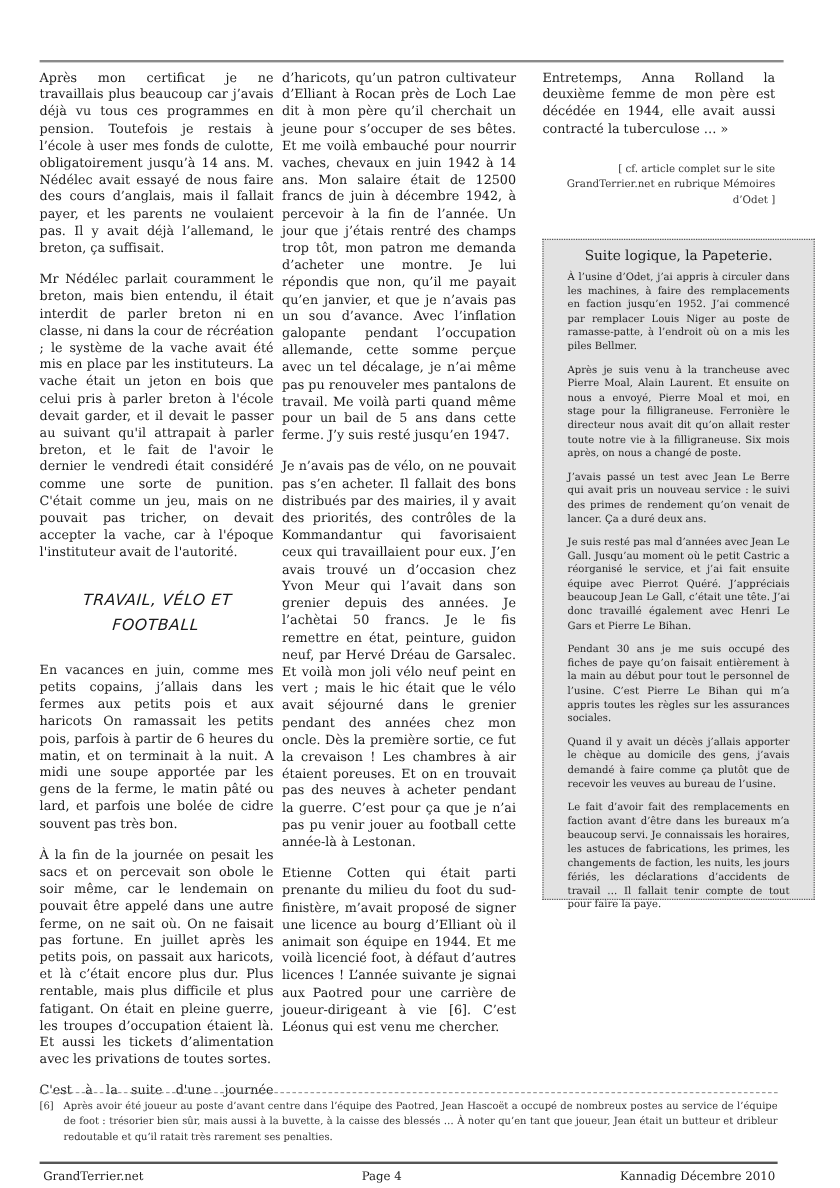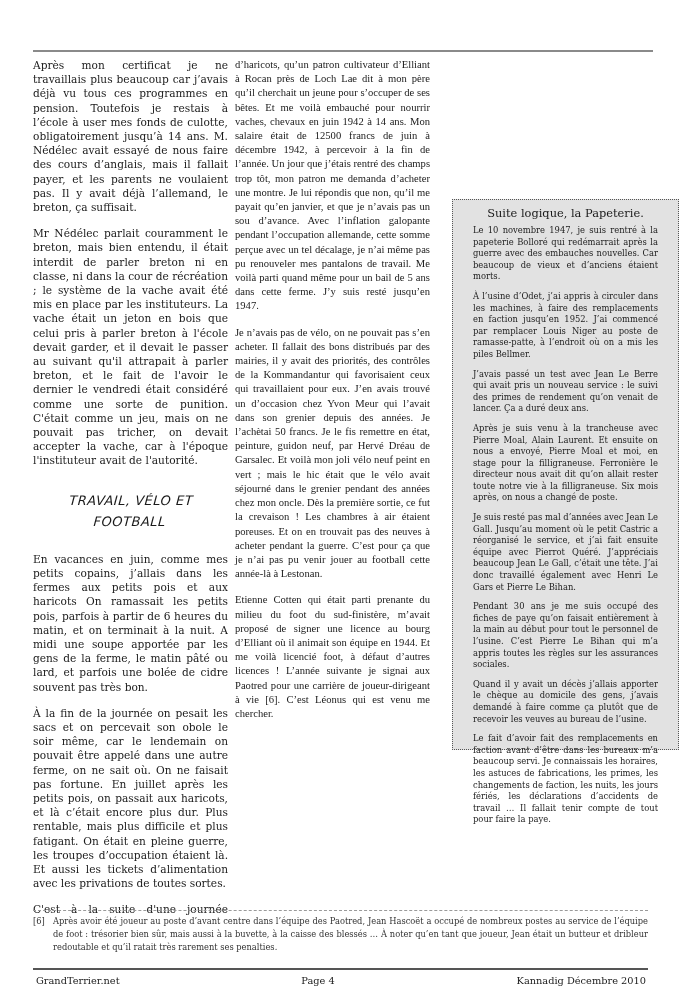--- a/index.html
+++ b/index.html
@@ -3,21 +3,21 @@
   <meta charset="utf-8">
   <style>
     html, body { margin: 0; padding: 0; background: #ffffff; }
     body { width: 700px; height: 990px; position: relative; overflow: hidden;
            font-family: "DejaVu Serif", "Liberation Serif", serif; color: #1a1a1a; }
     .page { position: absolute; left: 0; top: 5px; width: 700px; height: 990px; margin-top: 20px; }
     .top-rule { position: absolute; left: 33px; top: 25px; width: 620px; height: 2px; background: #8a8a8a; }
     .col { position: absolute; top: 33px; font-size: 10.6px; line-height: 14.2px; text-align: justify; }
     .col p { margin: 0 0 12px 0; hyphens: manual; }
     .col1 { left: 33px; width: 195px; }
-    .col2 { left: 235px; width: 195px; font-family: Liberation Serif, serif; }
+    .col2 { left: 235px; width: 195px; }
     .col3 { left: 452px; width: 194px; }
     .heading { text-align: center; font-family: "DejaVu Sans", sans-serif; font-weight: normal;
                font-size: 13px; letter-spacing: 0.5px; line-height: 21px; margin: 22px 0 20px 0;
                font-style: italic; transform: skewX(-4deg); }
     .citation { font-size: 8.6px; line-height: 13px; text-align: right; margin: 20px 0 0 0; color: #333; }
     .box { position: absolute; left: 452px; top: 174px; width: 185px; height: 549px;
            background: #e2e2e2; border: 1px dotted #555; padding: 0 20px; }
     .box h3 { margin: 6px 0 5px 0; font-weight: normal; font-size: 11.4px; text-align: center; }
     .box p { margin: 0 0 8px 0; font-size: 8.4px; line-height: 11.6px; text-align: justify; color: #222; }
     .fn-sep { position: absolute; left: 33px; top: 885px; width: 615px; height: 0;
@@ -42,27 +42,30 @@
     <p>À la fin de la journée on pesait les sacs et on percevait son obole le soir même, car le lendemain on pouvait être appelé dans une autre ferme, on ne sait où. On ne faisait pas fortune. En juillet après les petits pois, on passait aux haricots, et là c’était encore plus dur. Plus rentable, mais plus difficile et plus fatigant. On était en pleine guerre, les troupes d’occupation étaient là. Et aussi les tickets d’alimentation avec les privations de toutes sortes.</p>
     <p style="text-align-last: justify;">C'est à la suite d'une journée</p>
   </div>
 
   <div class="col col2">
     <p>d’haricots, qu’un patron cultivateur d’Elliant à Rocan près de Loch Lae dit à mon père qu’il cherchait un jeune pour s’occuper de ses bêtes. Et me voilà embauché pour nourrir vaches, chevaux en juin 1942 à 14 ans. Mon salaire était de 12500 francs de juin à décembre 1942, à percevoir à la fin de l’année. Un jour que j’étais rentré des champs trop tôt, mon patron me demanda d’acheter une montre. Je lui répondis que non, qu’il me payait qu’en janvier, et que je n’avais pas un sou d’avance.  Avec l’inflation galopante pendant l’occupation allemande, cette somme perçue avec un tel décalage, je n’ai même pas pu renouveler mes pantalons de travail. Me voilà parti quand même pour un bail de 5 ans dans cette ferme. J’y suis resté jusqu’en 1947.</p>
     <p>Je n’avais pas de vélo, on ne pouvait pas s’en acheter.  Il fallait des bons distribués par des mairies, il y avait des priorités,  des contrôles de la Kommandantur qui favorisaient ceux qui travaillaient pour eux. J’en avais trouvé un d’occasion chez Yvon Meur qui l’avait dans son grenier depuis des années. Je l’achètai 50 francs. Je le fis remettre en état, peinture, guidon neuf, par Hervé Dréau de Garsalec.  Et voilà mon joli vélo neuf peint en vert ; mais le hic était que le vélo avait séjourné dans le grenier pendant des années chez mon oncle. Dès la première sortie, ce fut la crevaison !  Les chambres à air étaient poreuses.  Et on en trouvait pas des neuves à acheter pendant la guerre. C’est pour ça que je n’ai pas pu venir jouer au football cette année-là à Lestonan.</p>
     <p>Etienne Cotten qui était parti prenante du milieu du foot du sud-finistère, m’avait proposé de signer une licence au bourg d’Elliant où il animait son équipe en 1944. Et me voilà licencié foot, à défaut d’autres licences !  L’année suivante je signai aux Paotred pour une carrière de joueur-dirigeant à vie [6]. C’est Léonus qui est venu me chercher.</p>
   </div>
 
+  <div class="col col3">
+    <p>Entretemps, Anna Rolland la deuxième femme de mon père est décédée en 1944, elle avait aussi contracté la tuberculose … »</p>
+    <div class="citation">[ cf. article complet sur le site GrandTerrier.net en rubrique Mémoires d’Odet ]</div>
+  </div>
 
   <div class="box">
     <h3>Suite logique, la Papeterie.</h3>
-    <p>Le 10 novembre 1947, je suis rentré à la papeterie Bolloré qui redémarrait après la guerre avec des embauches nouvelles. Car beaucoup de vieux et d’anciens étaient morts.</p>
     <p>À l’usine d’Odet, j’ai appris à circuler dans les machines, à faire des remplacements en faction jusqu’en 1952. J’ai commencé par remplacer Louis Niger au poste de ramasse-patte, à l’endroit où on a mis les piles Bellmer.</p>
+    <p>Après je suis venu à la trancheuse avec Pierre Moal, Alain Laurent.  Et ensuite on nous a envoyé, Pierre Moal et moi, en stage pour la filligraneuse.  Ferronière le directeur nous avait dit qu’on allait rester toute notre vie à la filligraneuse. Six mois après, on nous a changé de poste.</p>
     <p>J’avais passé un test avec Jean Le Berre qui avait pris un nouveau service : le suivi des primes de rendement qu’on venait de lancer.  Ça a duré deux ans.</p>
-    <p>Après je suis venu à la trancheuse avec Pierre Moal, Alain Laurent.  Et ensuite on nous a envoyé, Pierre Moal et moi, en stage pour la filligraneuse.  Ferronière le directeur nous avait dit qu’on allait rester toute notre vie à la filligraneuse. Six mois après, on nous a changé de poste.</p>
     <p>Je suis resté pas mal d’années avec Jean Le Gall. Jusqu’au moment où le petit Castric a réorganisé le service, et j’ai fait ensuite équipe avec Pierrot Quéré. J’appréciais beaucoup Jean Le Gall, c’était une tête. J’ai donc travaillé également avec Henri Le Gars  et  Pierre Le Bihan.</p>
     <p>Pendant 30 ans je me suis occupé des fiches de paye qu’on faisait entièrement à la main au début pour tout le personnel de l’usine. C’est Pierre Le Bihan qui m’a appris toutes les règles sur les assurances sociales.</p>
     <p>Quand il y avait un décès j’allais apporter le chèque au domicile des gens, j’avais demandé à faire comme ça plutôt que de recevoir les veuves au bureau de l’usine.</p>
     <p>Le fait d’avoir fait des remplacements en faction avant d’être dans les bureaux m’a beaucoup servi. Je connaissais les horaires, les astuces de fabrications, les primes, les changements de faction, les nuits, les jours fériés, les déclarations d’accidents de travail … Il fallait tenir compte de tout pour faire la paye.</p>
   </div>
 
   <div class="fn-sep"></div>
   <div class="footnote">
     <span class="num">[6]</span>
     <div class="txt">Après avoir été joueur au poste d’avant centre dans l’équipe des Paotred, Jean Hascoët a occupé de nombreux postes au service de l’équipe de foot : trésorier bien sûr, mais aussi à la buvette, à la caisse des blessés … À noter qu’en tant que joueur, Jean était un butteur et dribleur redoutable et qu’il ratait très rarement ses penalties.</div>

